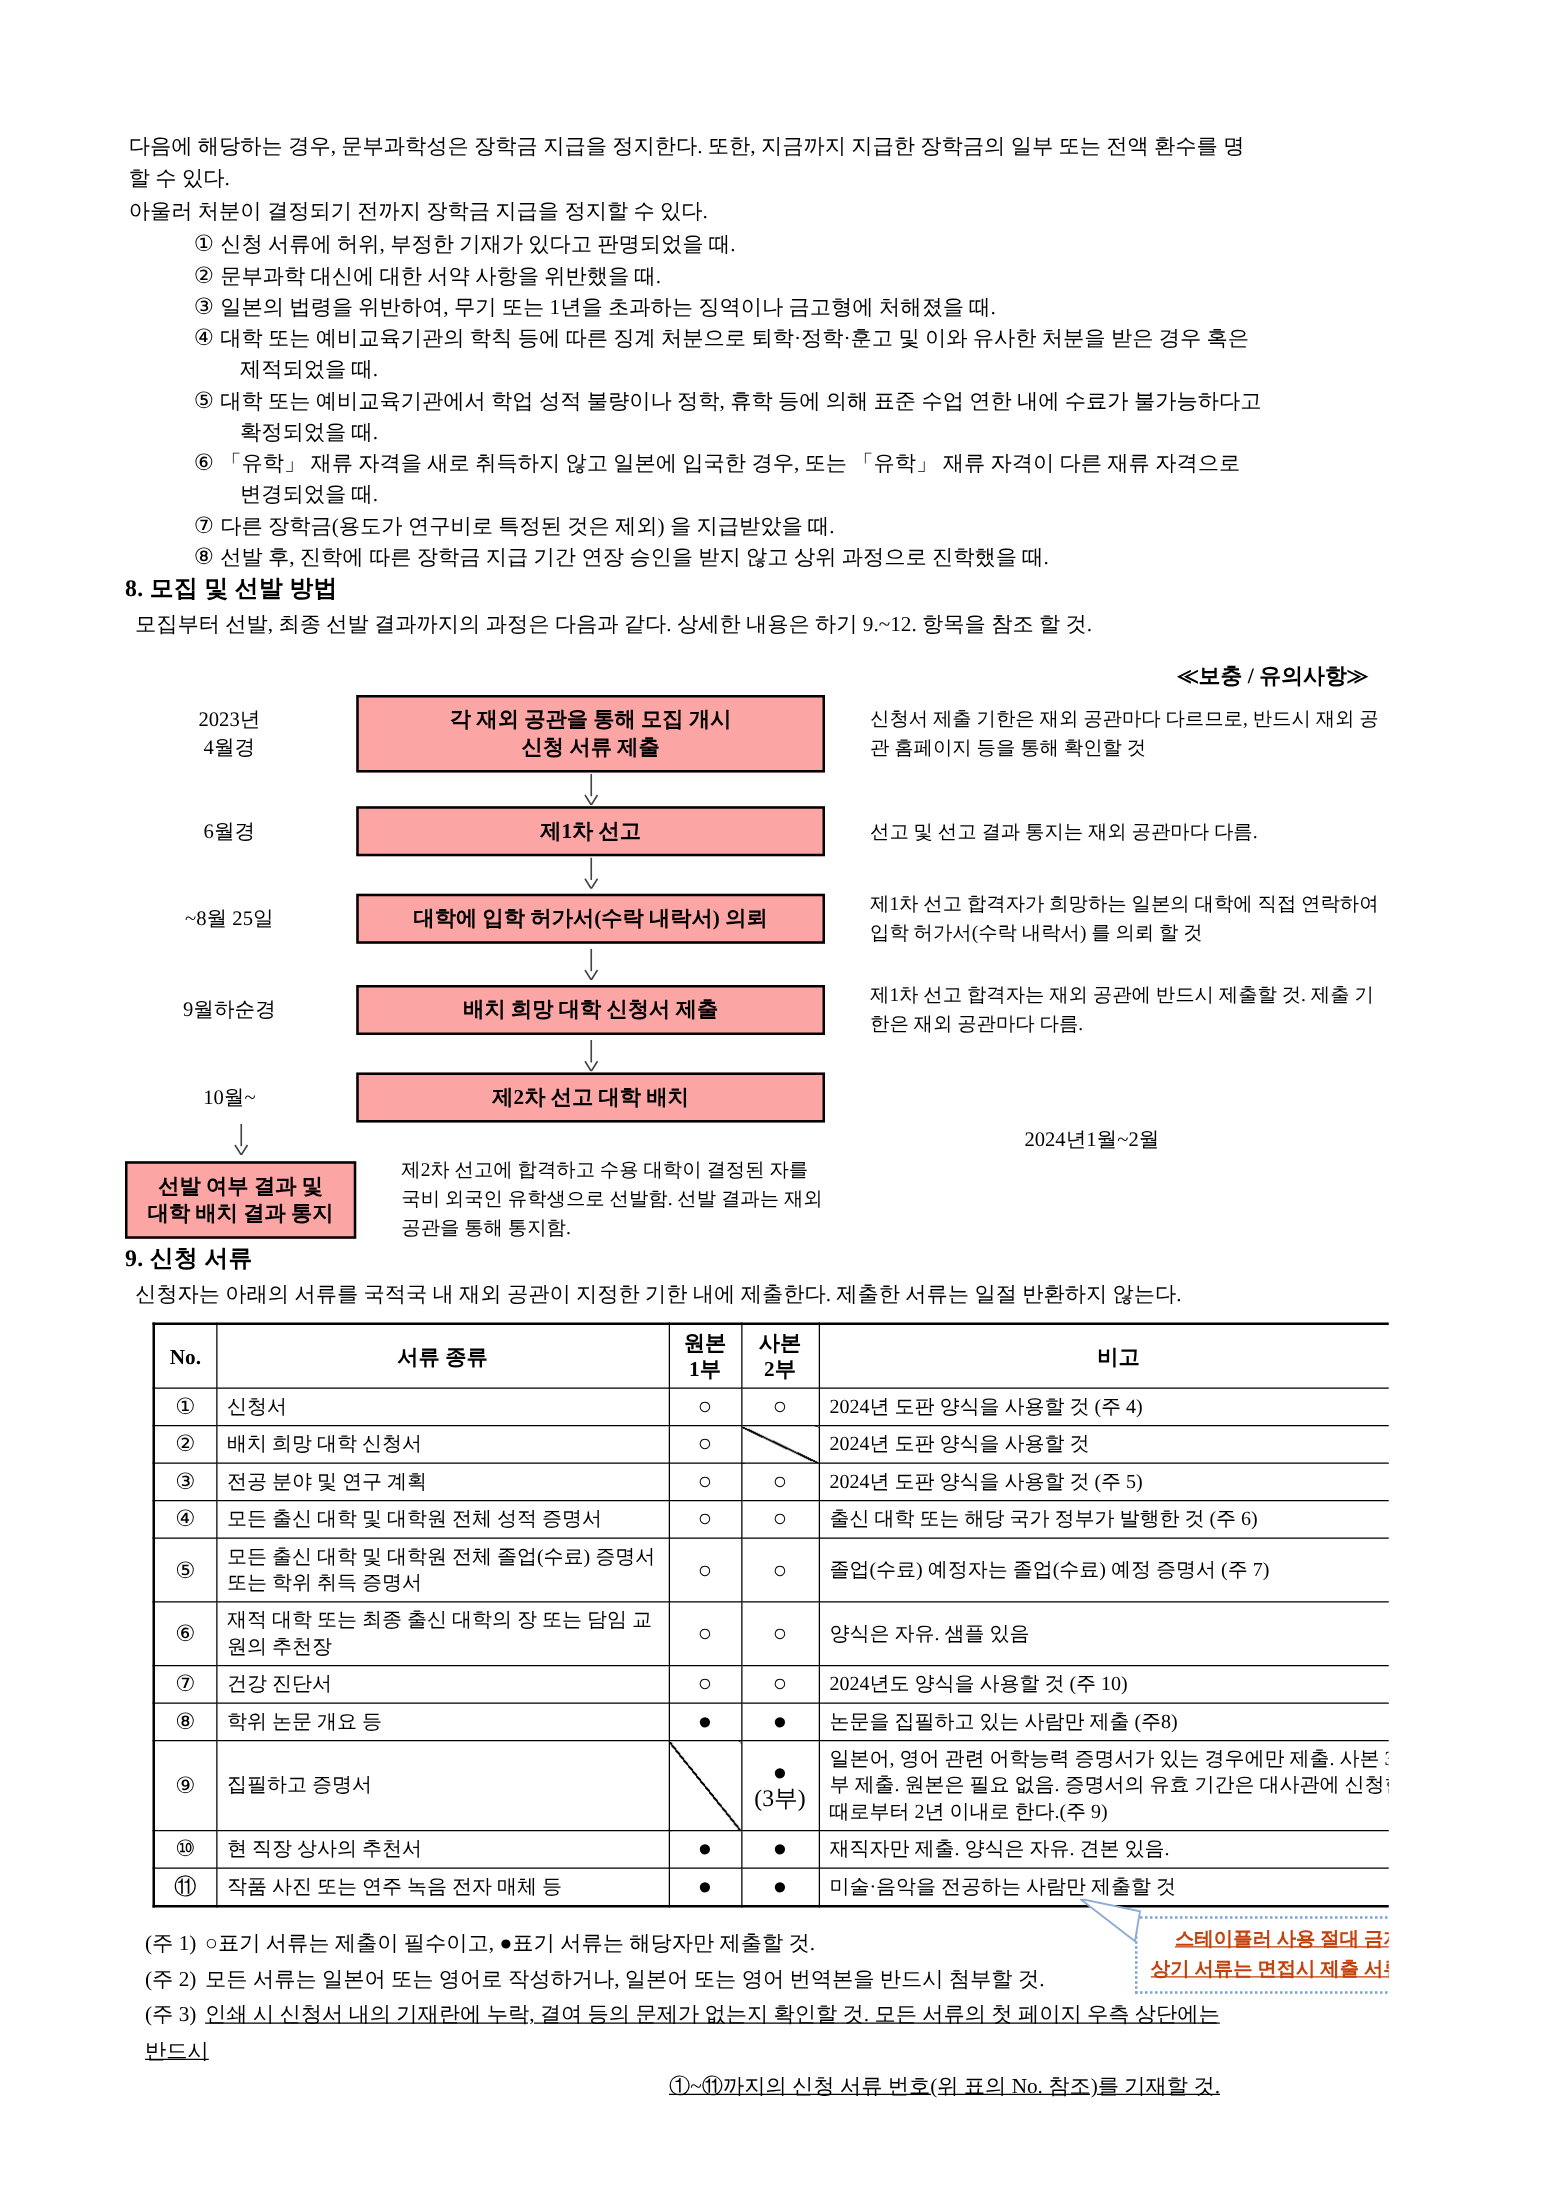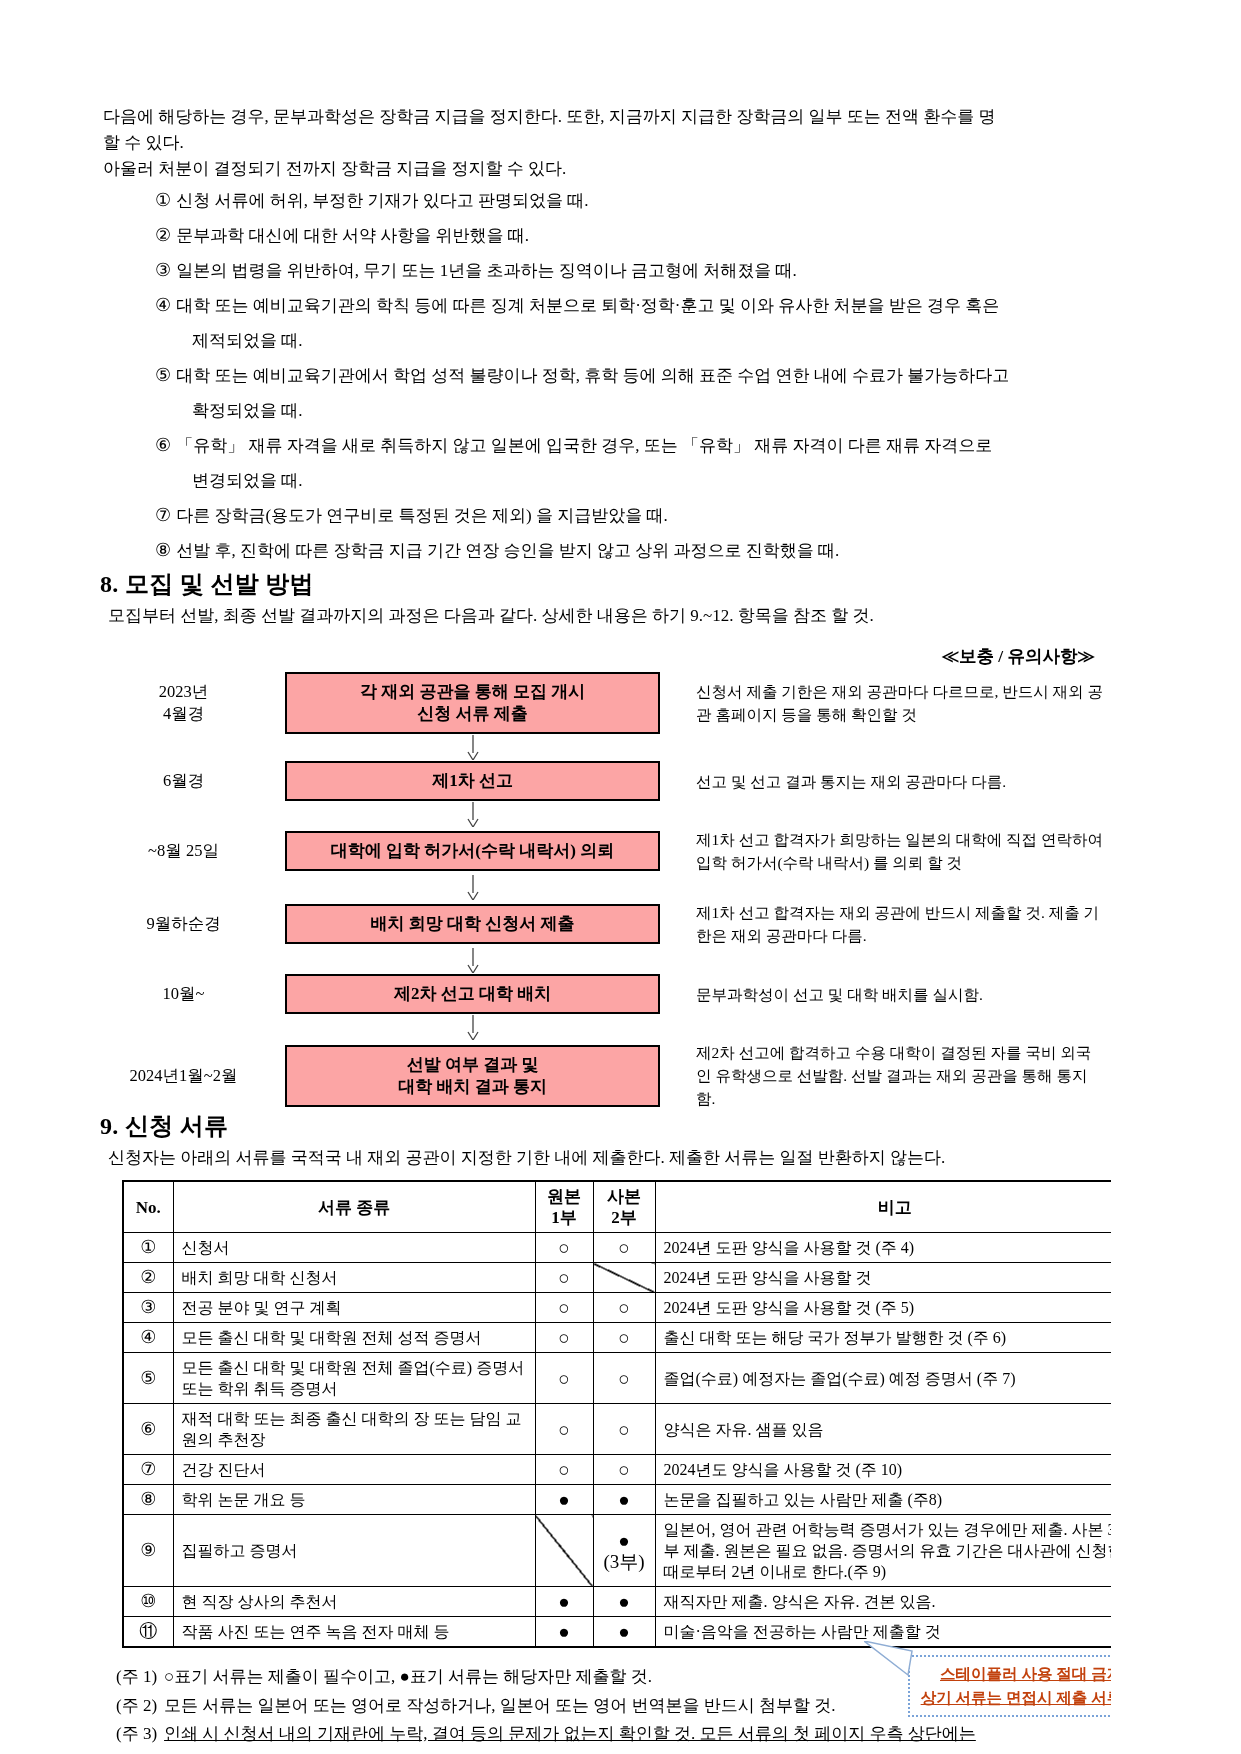--- a/index.html
+++ b/index.html
@@ -3,24 +3,24 @@
 <meta charset="utf-8">
 <style>
   html,body{margin:0;padding:0;background:#fff;}
   .page{width:1111px;height:1754px;background:#fff;position:relative;overflow:hidden;
         font-family:"Liberation Serif","DejaVu Serif",serif;color:#000;}
   .content{padding:104px 100px 0 100px;}
   .pre{white-space:pre-line;}
 
   .para{margin:0;font-size:17px;line-height:26px;padding-left:3px;}
   .susp-list{margin-top:1px;max-width:1005px;}
-  .susp-item{font-size:17px;line-height:35px;padding-left:92px;text-indent:-37px;}
+  .susp-item{font-size:17px;line-height:25px;padding-left:92px;text-indent:-37px;}
   .susp-item .num{font-size:18px;margin-right:5px;}
 
-  h2.sec{font-size:24px;font-weight:bold;margin:0;letter-spacing:.3px;}
+  h2.sec{font-size:19px;font-weight:bold;margin:0;letter-spacing:.3px;}
   .sec8{margin-top:40px;}
   .sec9{margin-top:14px;}
   .s-intro{margin:3px 0 0 0;font-size:17px;line-height:25px;padding-left:8px;}
 
   .fc-title{margin:16px 0 4px 555px;width:440px;text-align:right;
             font-size:17.5px;font-weight:bold;}
   .fc-grid{display:grid;grid-template-columns:185px 375px 445px;align-items:center;margin-top:2px;}
   .fc-date{text-align:center;font-size:16.5px;line-height:22px;padding-right:18px;}
   .fc-box{background:#fca5a5;border:2px solid #000;text-align:center;font-weight:bold;
           font-size:17px;line-height:22px;padding:7px 4px;}
@@ -147,21 +147,20 @@
   <div class="fc-arrow">
     <svg width="14" height="25" viewBox="0 0 14 25">
       <line x1="7" y1="0" x2="7" y2="18" stroke="#444" stroke-width="1.3"></line>
       <path d="M2,17 L7,25 L12,17" fill="none" stroke="#444" stroke-width="1.3"></path>
     </svg>
   </div>
   <div></div>
 
   <div class="fc-date pre">10월~</div>
   <div class="fc-box pre">제2차 선고 대학 배치</div>
-  <div class="fc-note">문부과학성이 선고 및 대학 배치를 실시함.</div>
 
   <div></div>
   <div class="fc-arrow">
     <svg width="14" height="25" viewBox="0 0 14 25">
       <line x1="7" y1="0" x2="7" y2="18" stroke="#444" stroke-width="1.3"></line>
       <path d="M2,17 L7,25 L12,17" fill="none" stroke="#444" stroke-width="1.3"></path>
     </svg>
   </div>
   <div></div>
 

